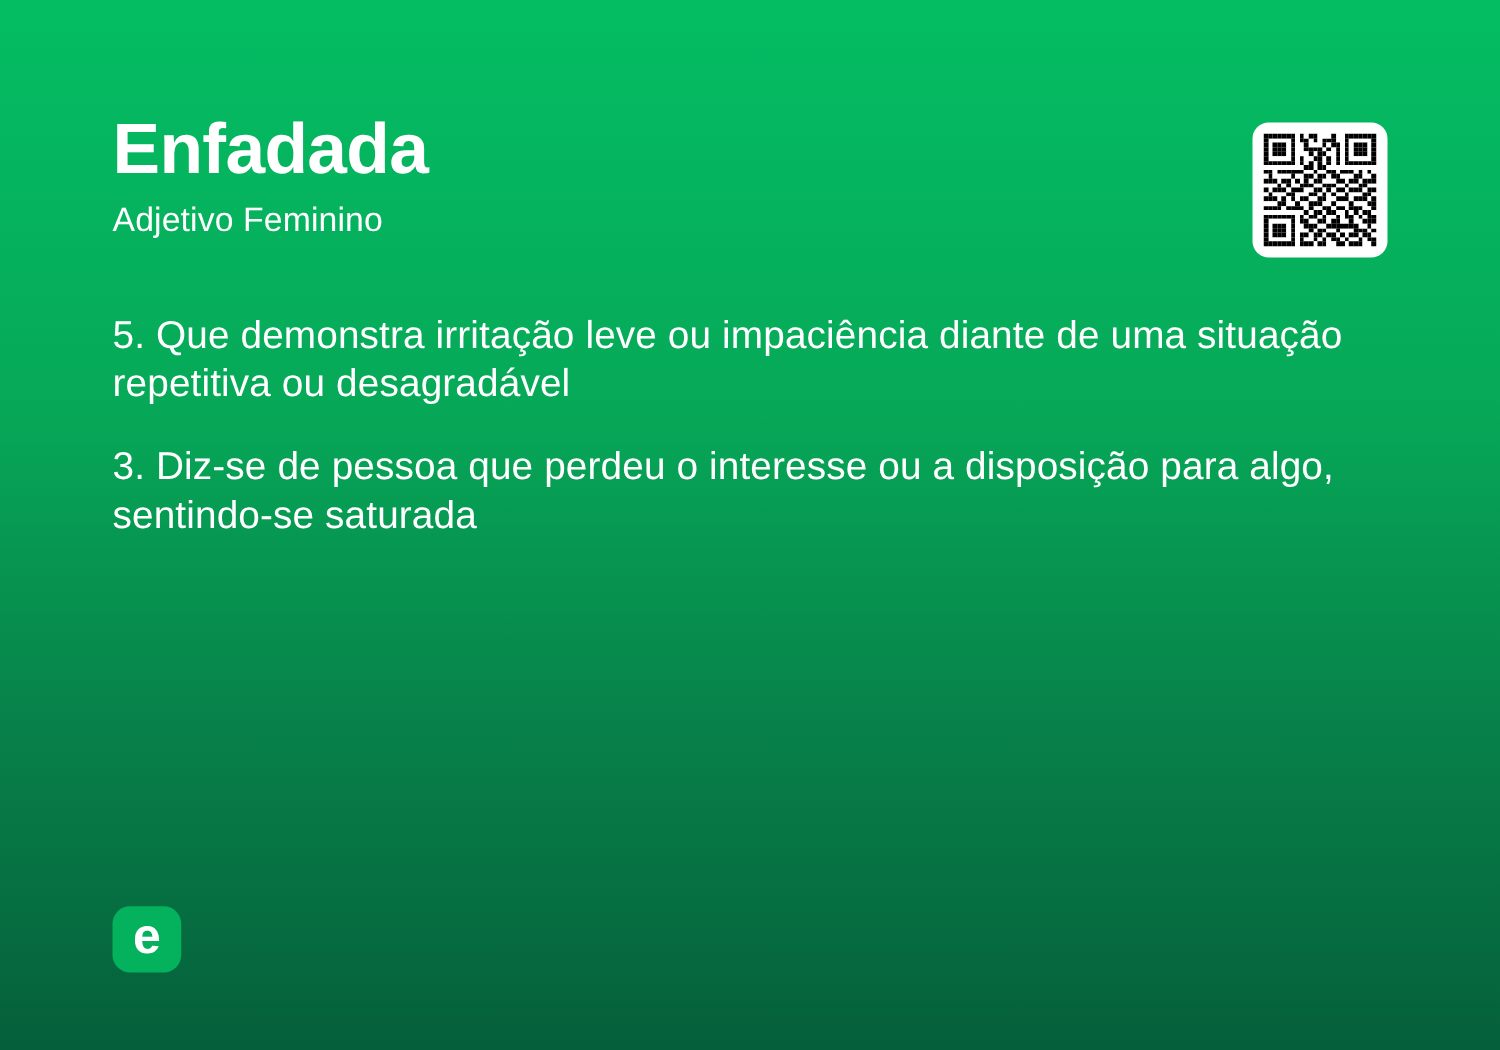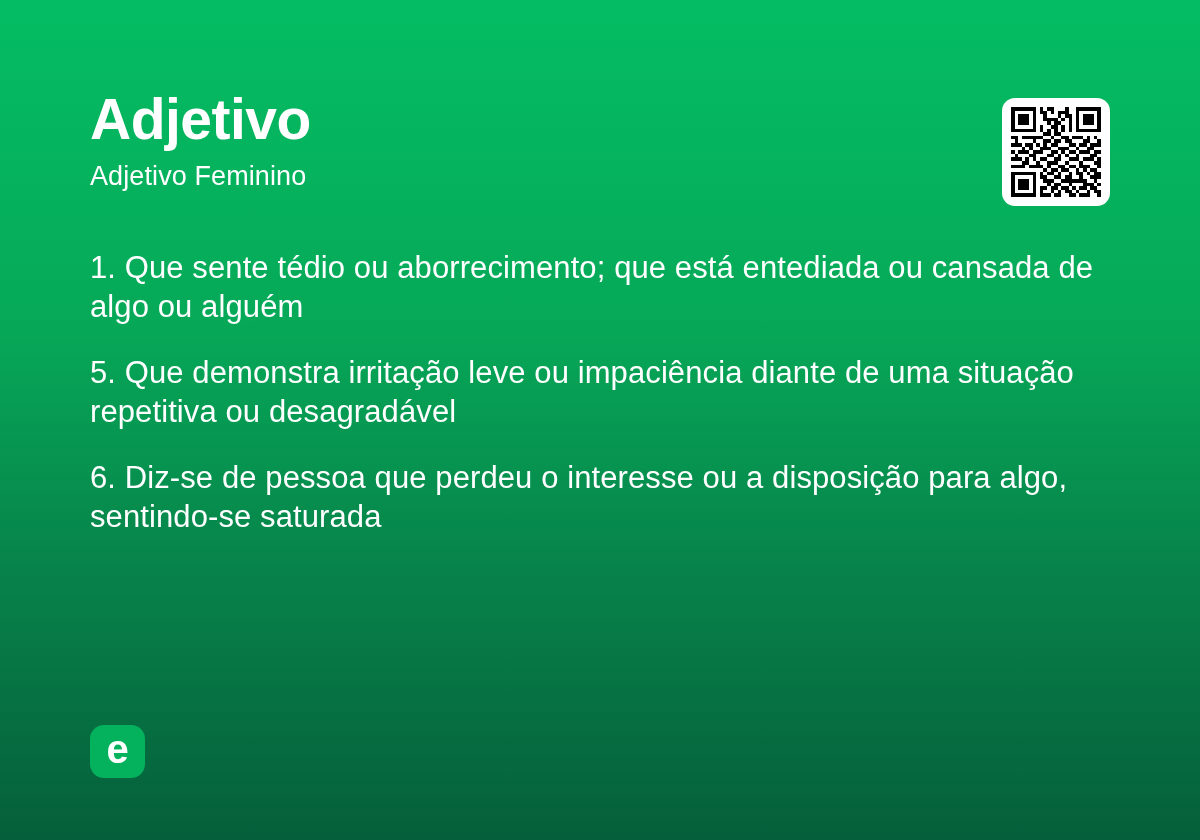--- a/index.html
+++ b/index.html
@@ -138,21 +138,21 @@
     letter-spacing: -0.5px;
   }
 </style>
 </head>
 <body>
 
 <div class="card">
 
   <div class="header">
     <div class="headings">
-      <h1 class="word-title">Adjetivo</h1>
+      <h1 class="word-title">Enfadada</h1>
       <p class="word-class">Adjetivo Feminino</p>
     </div>
 
     <div class="qr-card">
       <div class="qr-grid" id="qr-grid" style="grid-template-columns: repeat(25, 1fr); grid-template-rows: repeat(25, 1fr);">
           <i></i>
           <i></i>
           <i></i>
           <i></i>
           <i></i>
@@ -774,23 +774,22 @@
           <i></i>
           <i></i>
           <i style="background: rgb(255, 255, 255);"></i>
           <i style="background: rgb(255, 255, 255);"></i>
           <i></i>
         </div>
     </div>
   </div>
 
   <div class="definitions" id="definitions">
-    <p class="definition">1. Que sente tédio ou aborrecimento; que está entediada ou cansada de algo ou alguém</p>
     <p class="definition">5. Que demonstra irritação leve ou impaciência diante de uma situação repetitiva ou desagradável</p>
-    <p class="definition">6. Diz-se de pessoa que perdeu o interesse ou a disposição para algo, sentindo-se saturada</p>
+    <p class="definition">3. Diz-se de pessoa que perdeu o interesse ou a disposição para algo, sentindo-se saturada</p>
   </div>
 
   <div class="footer">
     <div class="logo-mark">
       <span>e</span>
     </div>
   </div>
 
 </div>
 

